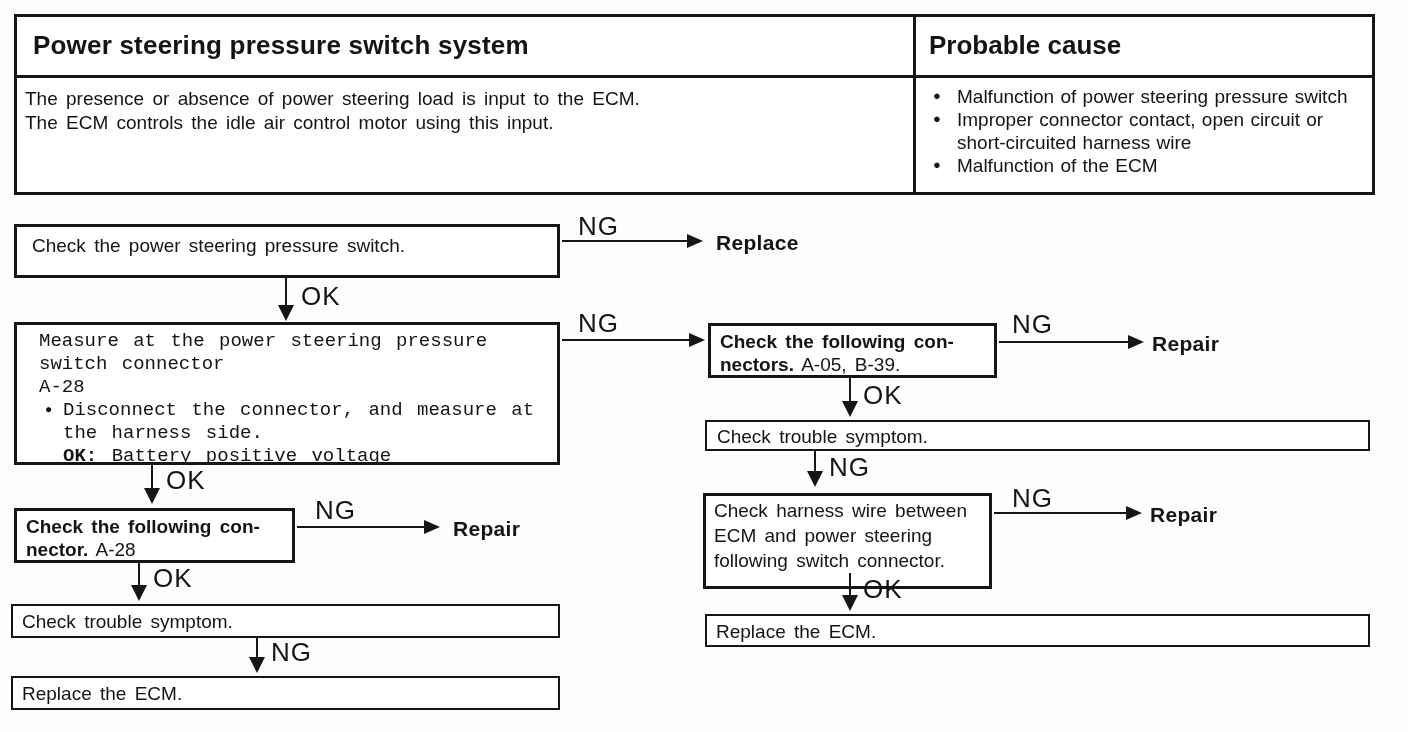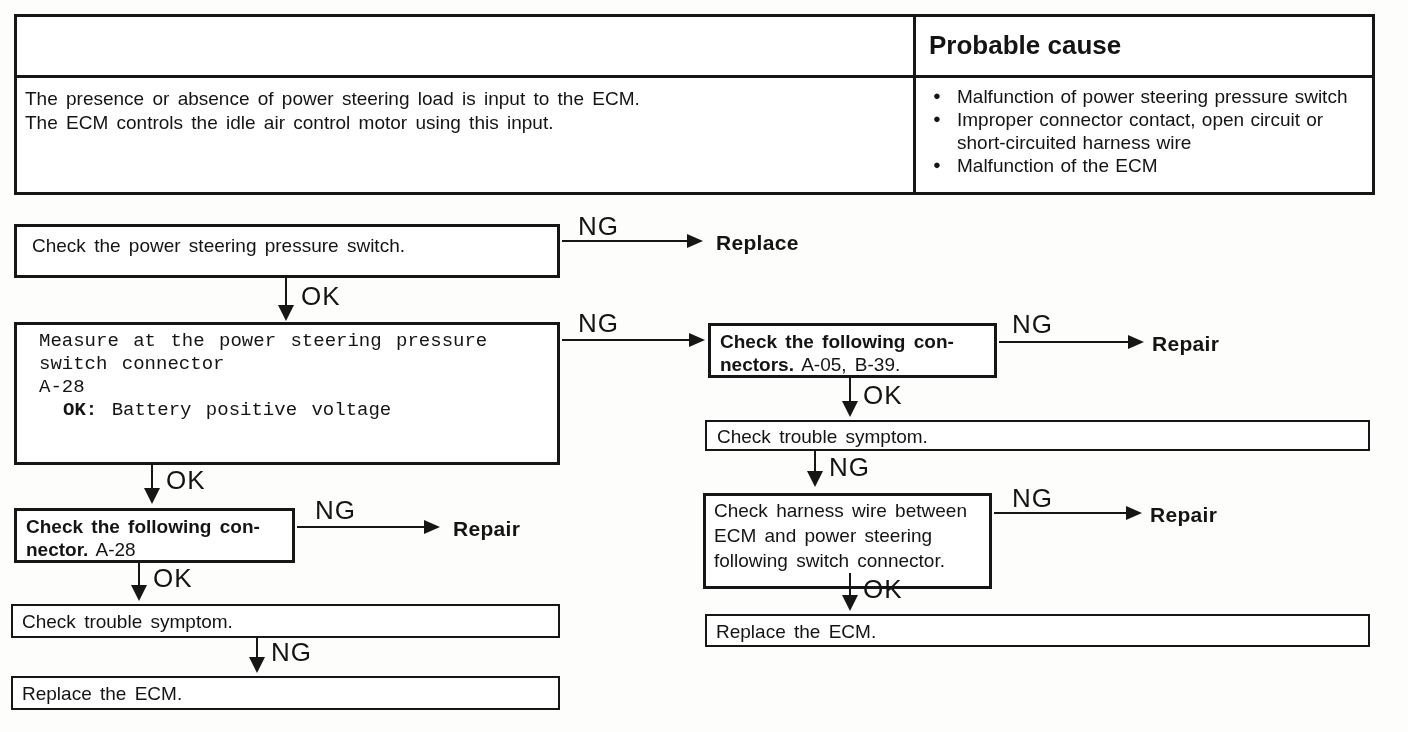--- a/index.html
+++ b/index.html
@@ -38,20 +38,21 @@
     width:0;height:0;border-top:16px solid #161616;border-left:8px solid transparent;border-right:8px solid transparent;}
   .lbl{position:absolute;font-size:26px;letter-spacing:1px;}
   .result{position:absolute;font-size:21px;font-weight:bold;letter-spacing:.3px;text-align:right;}
 </style>
 </head>
 <body>
 
 <div class="canvas">
 
   <div class="tbl">
+    <div class="tbl-head-left">Power steering pressure switch system</div>
     <div class="tbl-head-right">Probable cause</div>
     <div class="tbl-body-left">
       <div>The presence or absence of power steering load is input to the ECM.</div>
       <div>The ECM controls the idle air control motor using this input.</div>
     </div>
     <div class="tbl-body-right">
       <div class="pc-item">Malfunction of power steering pressure switch</div>
       <div class="pc-item">Improper connector contact, open circuit or short-circuited harness wire</div>
       <div class="pc-item">Malfunction of the ECM</div>
     </div>
@@ -66,20 +67,23 @@
   <div class="h-arrow" style="left:562px;top:240px;width:126px;"></div>
   <div class="lbl" style="left:578px;top:211px;">NG</div>
   <div class="result" style="left:716px;top:231px;">Replace</div>
 
   <div class="v-arrow" style="left:285px;top:278px;height:28px;"></div>
   <div class="lbl" style="left:301px;top:281px;">OK</div>
 
   <div class="box pad2" style="left:14px;top:322px;width:546px;height:143px;">
     <div>Measure at the power steering pressure switch connector</div>
     <div>A-28</div>
+    <div class="bullet-item" style="width:512px;">
+      <span>Disconnect the connector, and measure at the harness side.</span>
+    </div>
     <div class="ok-line">
       <b class="bld">OK:</b>
       <span>Battery positive voltage</span>
     </div>
   </div>
 
   <div class="h-arrow" style="left:562px;top:339px;width:128px;"></div>
   <div class="lbl" style="left:578px;top:308px;">NG</div>
 
   <div class="v-arrow" style="left:151px;top:465px;height:24px;"></div>

